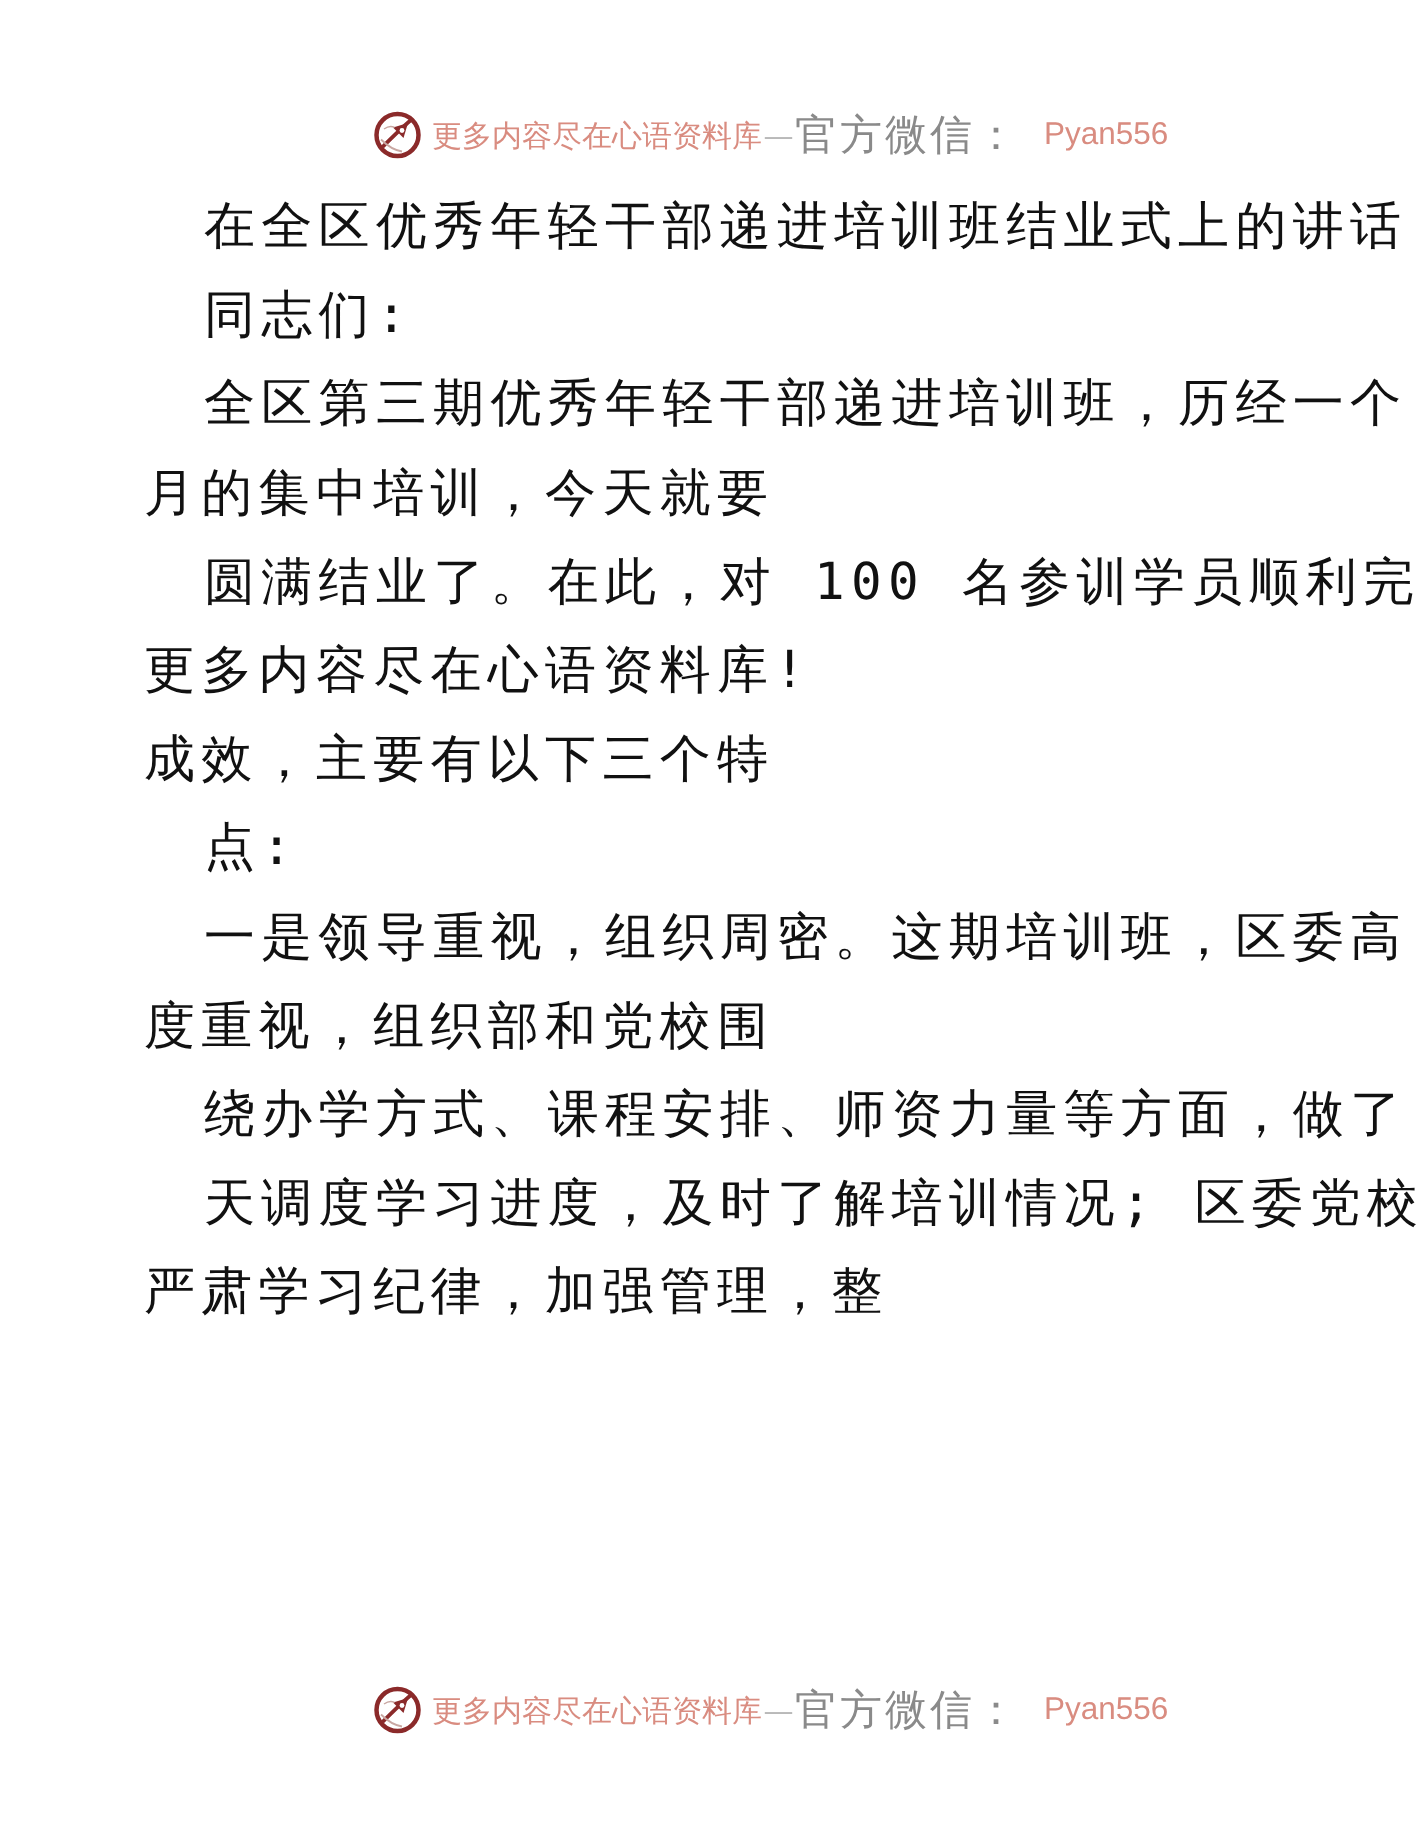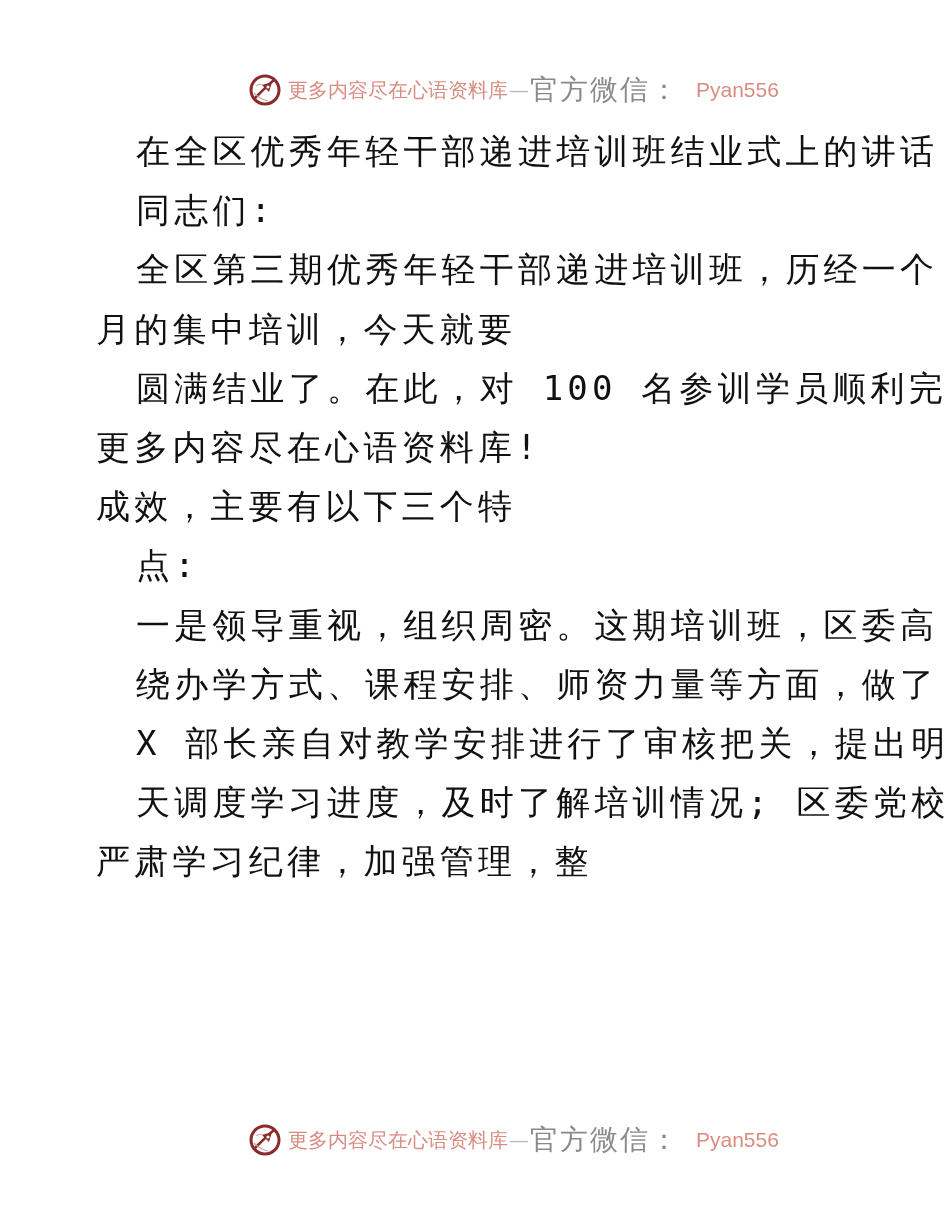--- a/index.html
+++ b/index.html
@@ -93,22 +93,22 @@
 <div class="content">
   <div class="line indent">在全区优秀年轻干部递进培训班结业式上的讲话</div>
   <div class="line indent">同志们:</div>
   <div class="line indent">全区第三期优秀年轻干部递进培训班，历经一个</div>
   <div class="line">月的集中培训，今天就要</div>
   <div class="line indent">圆满结业了。在此，对 100 名参训学员顺利完</div>
   <div class="line">更多内容尽在心语资料库!</div>
   <div class="line">成效，主要有以下三个特</div>
   <div class="line indent">点:</div>
   <div class="line indent">一是领导重视，组织周密。这期培训班，区委高</div>
+  <div class="line">度重视，组织部和党校围</div>
   <div class="line indent">绕办学方式、课程安排、师资力量等方面，做了</div>
-  <div class="line indent">X 部长亲自对教学安排进行了审核把关，提出明</div>
   <div class="line indent">天调度学习进度，及时了解培训情况; 区委党校</div>
   <div class="line">严肃学习纪律，加强管理，整</div>
 </div>
 
 <div class="watermark bottom">
   <svg class="wm-logo" viewBox="0 0 34 34">
     <circle cx="17" cy="17" r="14" fill="none" stroke="#8b2a2a" stroke-width="3"></circle>
     <path d="M7 25 C12 20, 20 12, 26 7" stroke="#8b2a2a" stroke-width="2.5" fill="none"></path>
     <path d="M14 12 L24 9 L21 19 Z" fill="#8b2a2a"></path>
     <circle cx="20" cy="14" r="1.6" fill="#ffffff"></circle>

